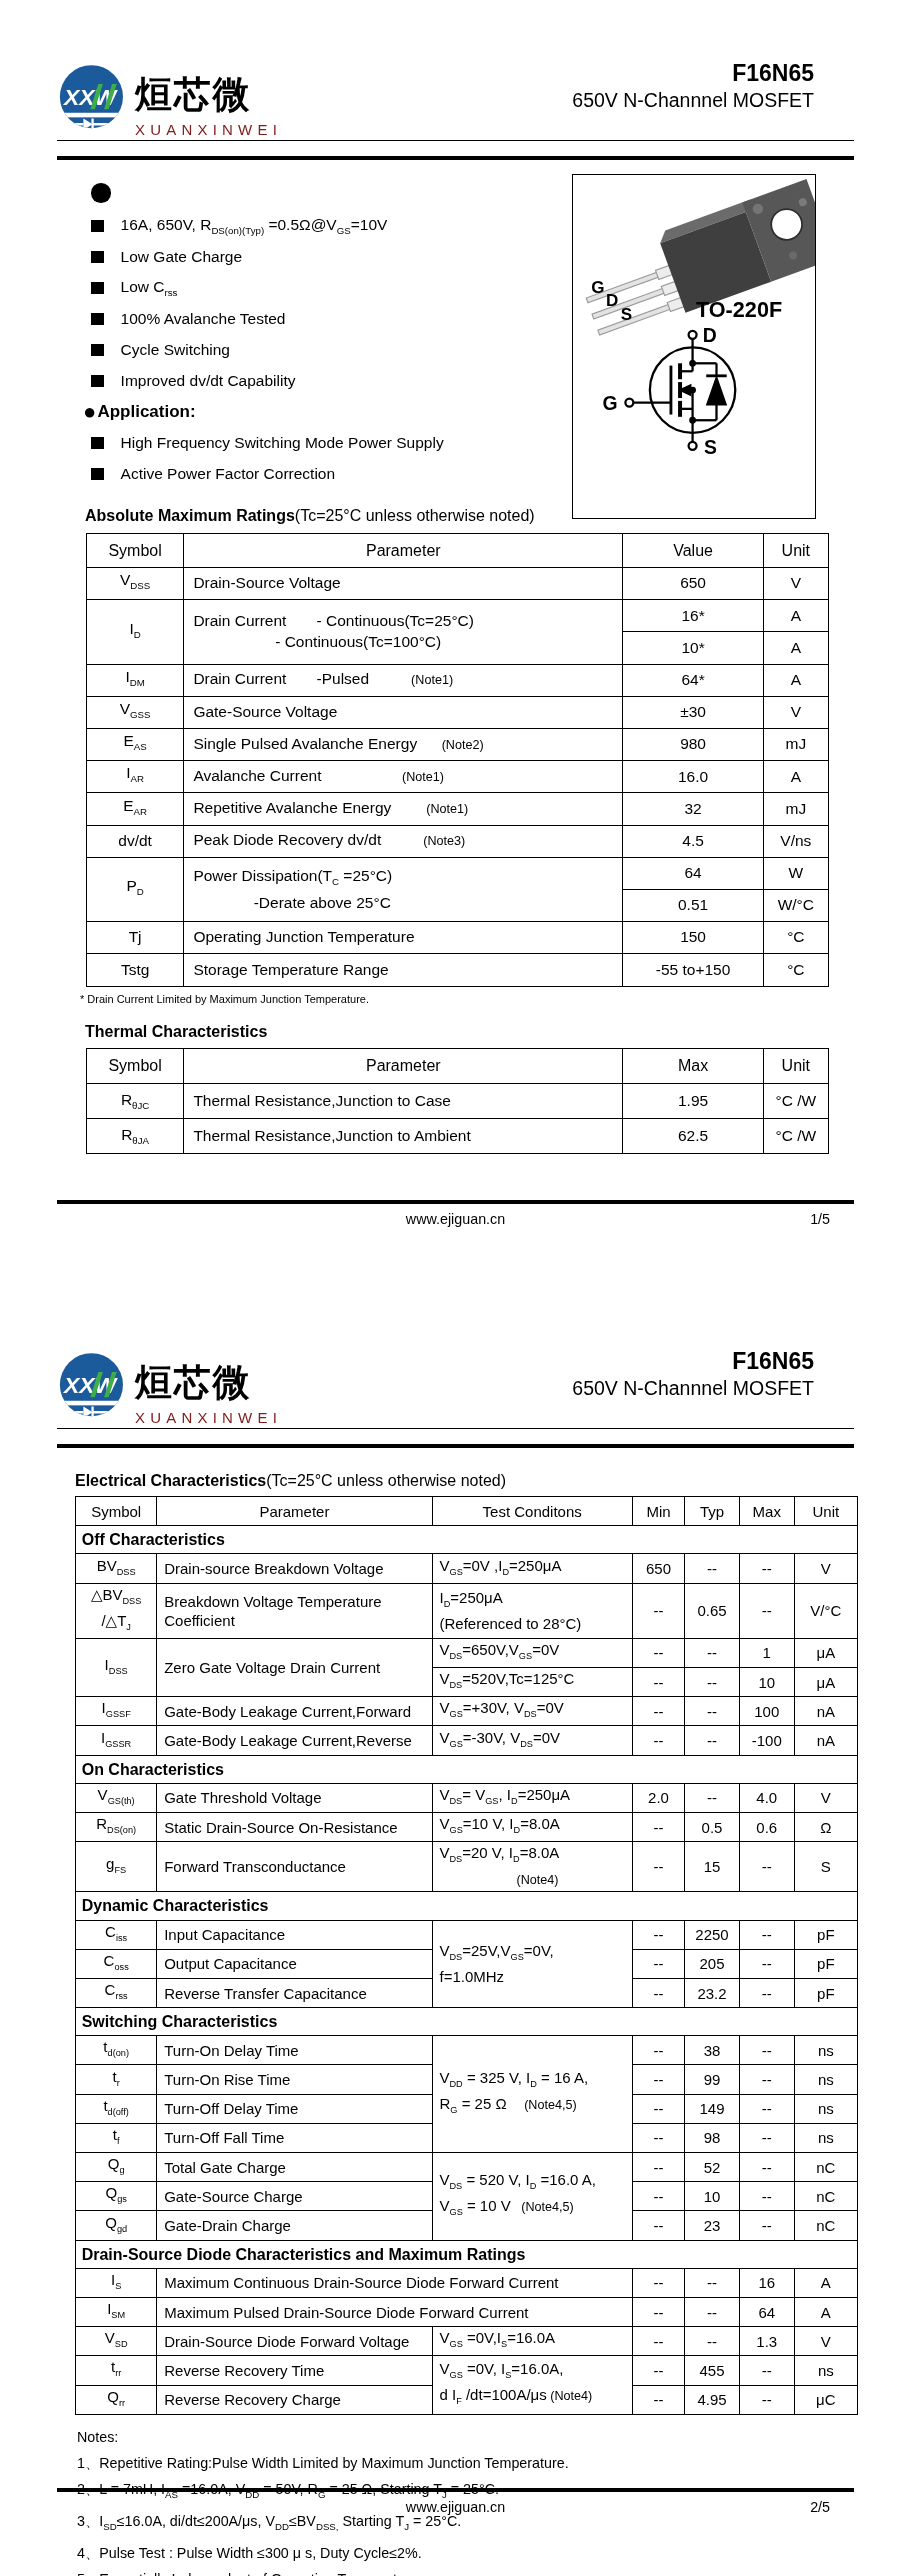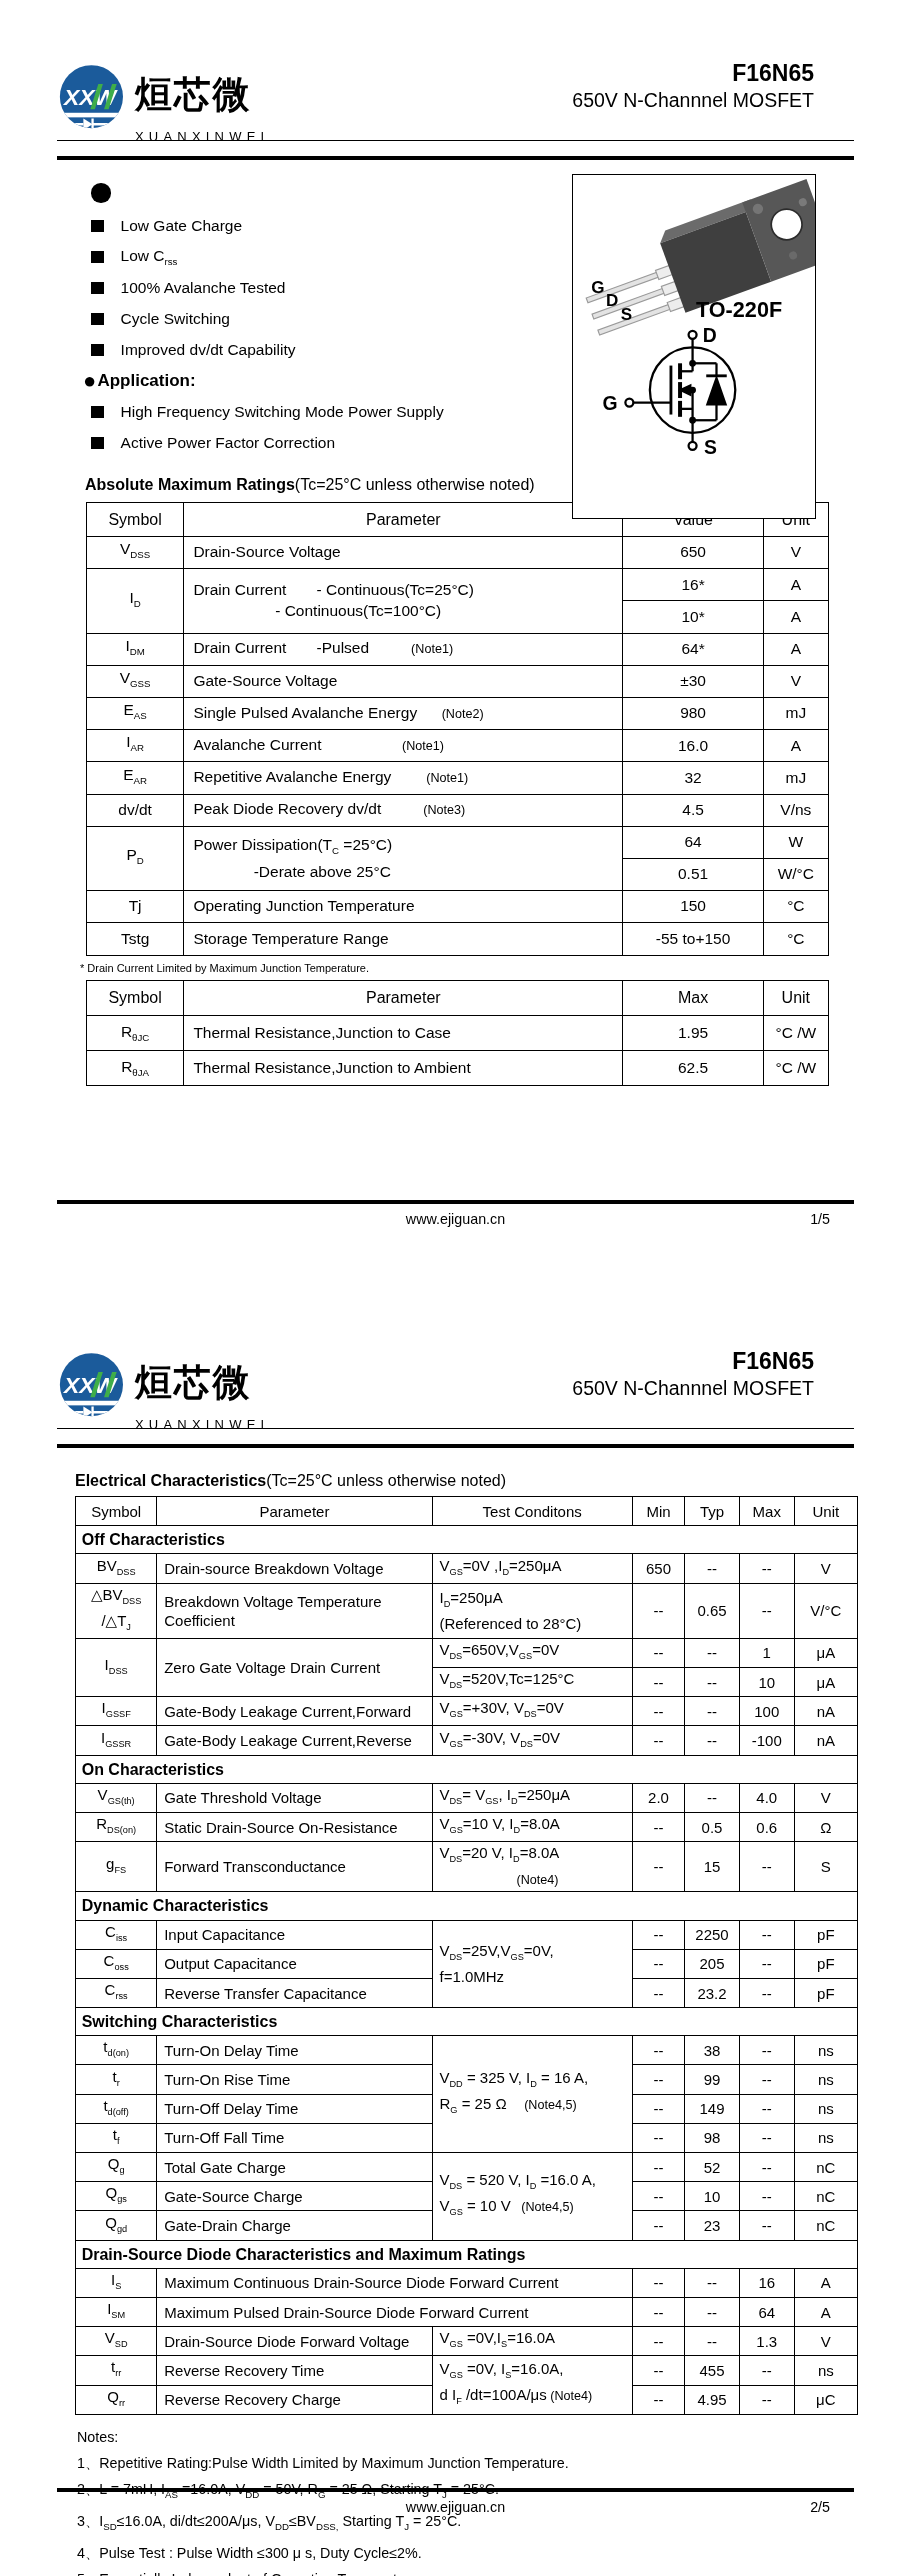--- a/index.html
+++ b/index.html
@@ -6,21 +6,21 @@
   html,body{margin:0;padding:0;background:#ffffff;}
   body{width:910px;font-family:"Liberation Sans", sans-serif;color:#000;-webkit-font-smoothing:antialiased;}
   .doc{width:910px;height:2576px;background:#fff;position:relative;}
   .page{position:relative;width:910px;height:1288px;overflow:hidden;background:#fff;}
 
   
   .hdr{position:relative;height:140px;}
   .logo{position:absolute;left:57px;top:61px;display:flex;gap:8px;align-items:flex-start;}
   .logo-texts{padding-top:15px;}
   .logo-cn{font-size:37px;font-weight:bold;line-height:37px;letter-spacing:1.7px;}
-  .logo-en{font-size:13px;color:#000000;letter-spacing:5.2px;margin-top:16px;}
+  .logo-en{font-size:15px;color:#7f1d1d;letter-spacing:5.2px;margin-top:8px;}
   .titles{position:absolute;right:96px;top:60px;text-align:right;}
   .pn{font-size:23px;font-weight:bold;line-height:27.5px;}
   .subt{font-size:19.5px;line-height:25px;}
   .hr1{height:1.1px;background:#000;margin:0 56px 0 57px;}
   .hr2{height:4px;background:#000;margin:15px 56px 0 57px;}
 
   
   .bullet-dot{width:19.5px;height:19.5px;border-radius:50%;background:#000;margin:23px 0 0 91px;}
   .features{margin:8px 0 0 91px;font-size:15.5px;}
   .feat{display:flex;align-items:center;height:31px;}
@@ -173,20 +173,24 @@
         <text x="52" y="412" class="symlab">G</text>
         <text x="230" y="490" class="symlab">S</text>
       </svg>
     </div>
 
     <div class="bullet-dot"></div>
 
     <div class="features">
       <div class="feat">
           <span class="sq"></span>
+          <span><span>16A, 650V, R</span><sub>DS(on)(Typ)</sub><span> =0.5Ω@V</span><sub>GS</sub><span>=10V</span></span>
+        </div>
+      <div class="feat">
+          <span class="sq"></span>
           <span><span>Low Gate Charge</span></span>
         </div>
       <div class="feat">
           <span class="sq"></span>
           <span><span>Low C</span><sub>rss</sub></span>
         </div>
       <div class="feat">
           <span class="sq"></span>
           <span><span>100% Avalanche Tested</span></span>
         </div>
@@ -303,20 +307,21 @@
           <tr>
             <td><span>Tstg</span></td>
             <td class="left"><span>Storage Temperature Range</span></td>
             <td><span>-55 to+150</span></td>
             <td><span>°C</span></td>
           </tr>
         </tbody>
       </table>
     <div class="ftnote">* Drain Current Limited by Maximum Junction Temperature.</div>
 
+    <div class="sec-hd th-hd"><span class="b">Thermal Characteristics</span></div>
     <table class="dtable thermal">
         <colgroup>
           <col style="width: 13.1%;">
           <col style="width: 59.2%;">
           <col style="width: 18.9%;">
           <col style="width: 8.8%;">
         </colgroup>
         <thead>
           <tr>
             <th>Symbol</th>

